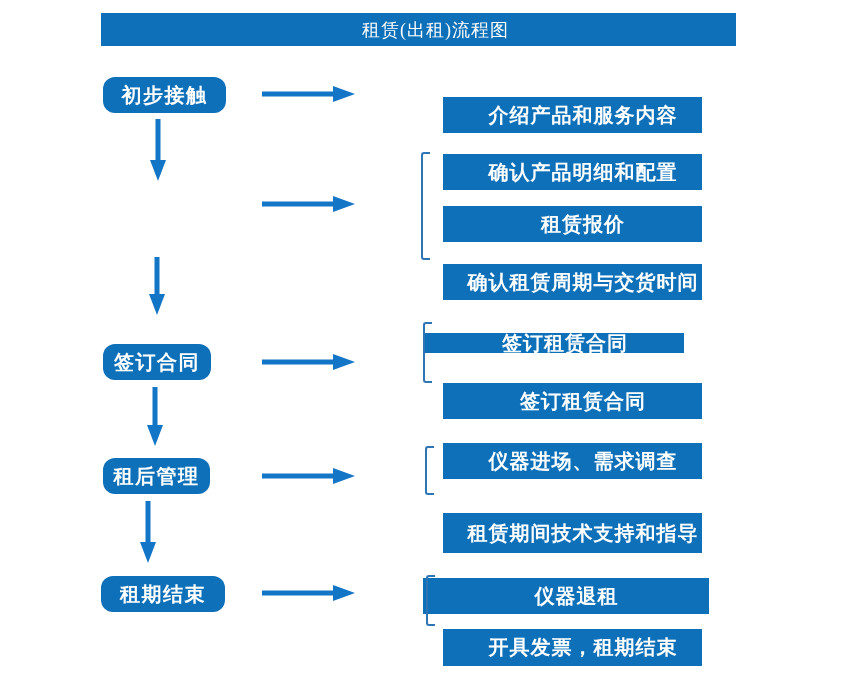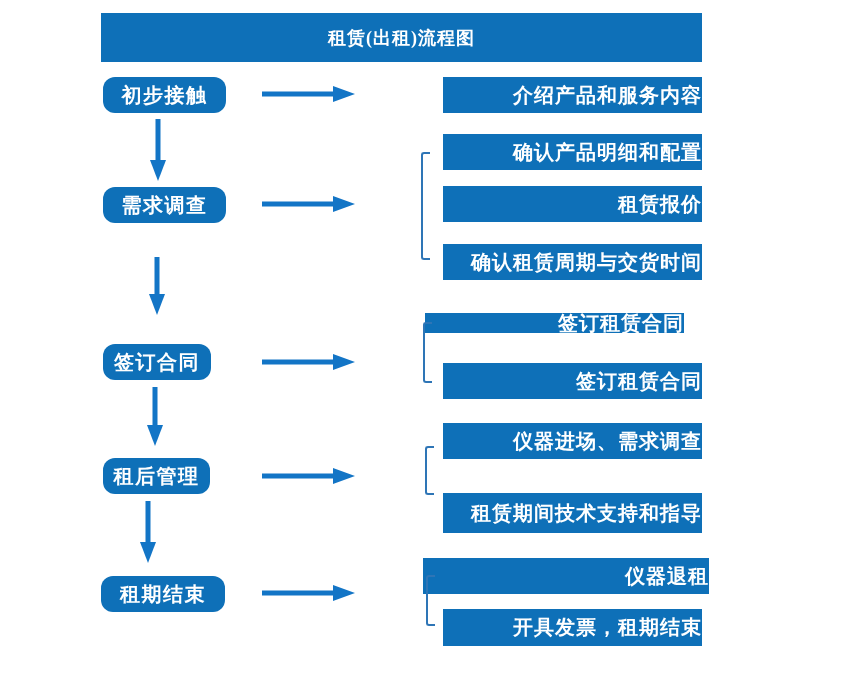--- a/index.html
+++ b/index.html
@@ -10,48 +10,50 @@
   .canvas {
     position: relative;
     width: 844px;
     height: 688px;
     background: var(--background, #ffffff);
     overflow: hidden;
     font-family: "Liberation Serif", "DejaVu Serif", serif;
   }
   .title-bar {
     position: absolute;
-    left: 101px; top: 13px; width: 601px; height: 49px;
+    left: 101px; top: 13px; width: 601px; height: 33px;
     background: var(--box-fill, #0e70b8);
     display: flex; align-items: center; justify-content: center;
     color: var(--text, #ffffff);
-    font-weight: bold;
+    font-weight: normal;
     font-size: 18px;
     letter-spacing: 1px;
+    padding-left: 34px;
   }
   .box {
     position: absolute;
     background: var(--box-fill, #0e70b8);
     color: var(--text, #ffffff);
     font-weight: bold;
     font-size: 20px;
     display: flex;
     align-items: center;
     box-sizing: border-box;
   }
   .stage {
     justify-content: center;
     letter-spacing: 1.5px;
     border-radius: 12px;
   }
   .detail {
-    justify-content: flex-end;
+    justify-content: center;
     padding-left: 21px;
     letter-spacing: 1px;
     white-space: nowrap;
+    margin-top: 20px;
   }
   .lbl { display: inline-block; }
   .arrow {
     position: absolute;
     line-height: 0;
   }
   .arrow-shape {
     fill: var(--arrow, #1375c6);
   }
   .bracket {
@@ -69,23 +71,20 @@
 <body>
 
 <div class="canvas">
 
   <div class="title-bar">
     <span class="lbl">租赁(出租)流程图</span>
   </div>
 
   <div class="box stage" style="left:103px;top:77px;width:123px;height:36px">
     <span class="lbl">初步接触</span>
-  </div>
-  <div class="box stage" style="left:103px;top:187px;width:123px;height:36px">
-    <span class="lbl">需求调查</span>
   </div>
   <div class="box stage" style="left:103px;top:344px;width:108px;height:36px">
     <span class="lbl">签订合同</span>
   </div>
   <div class="box stage" style="left:103px;top:458px;width:107px;height:36px">
     <span class="lbl">租后管理</span>
   </div>
   <div class="box stage" style="left:101px;top:576px;width:124px;height:36px">
     <span class="lbl">租期结束</span>
   </div>

